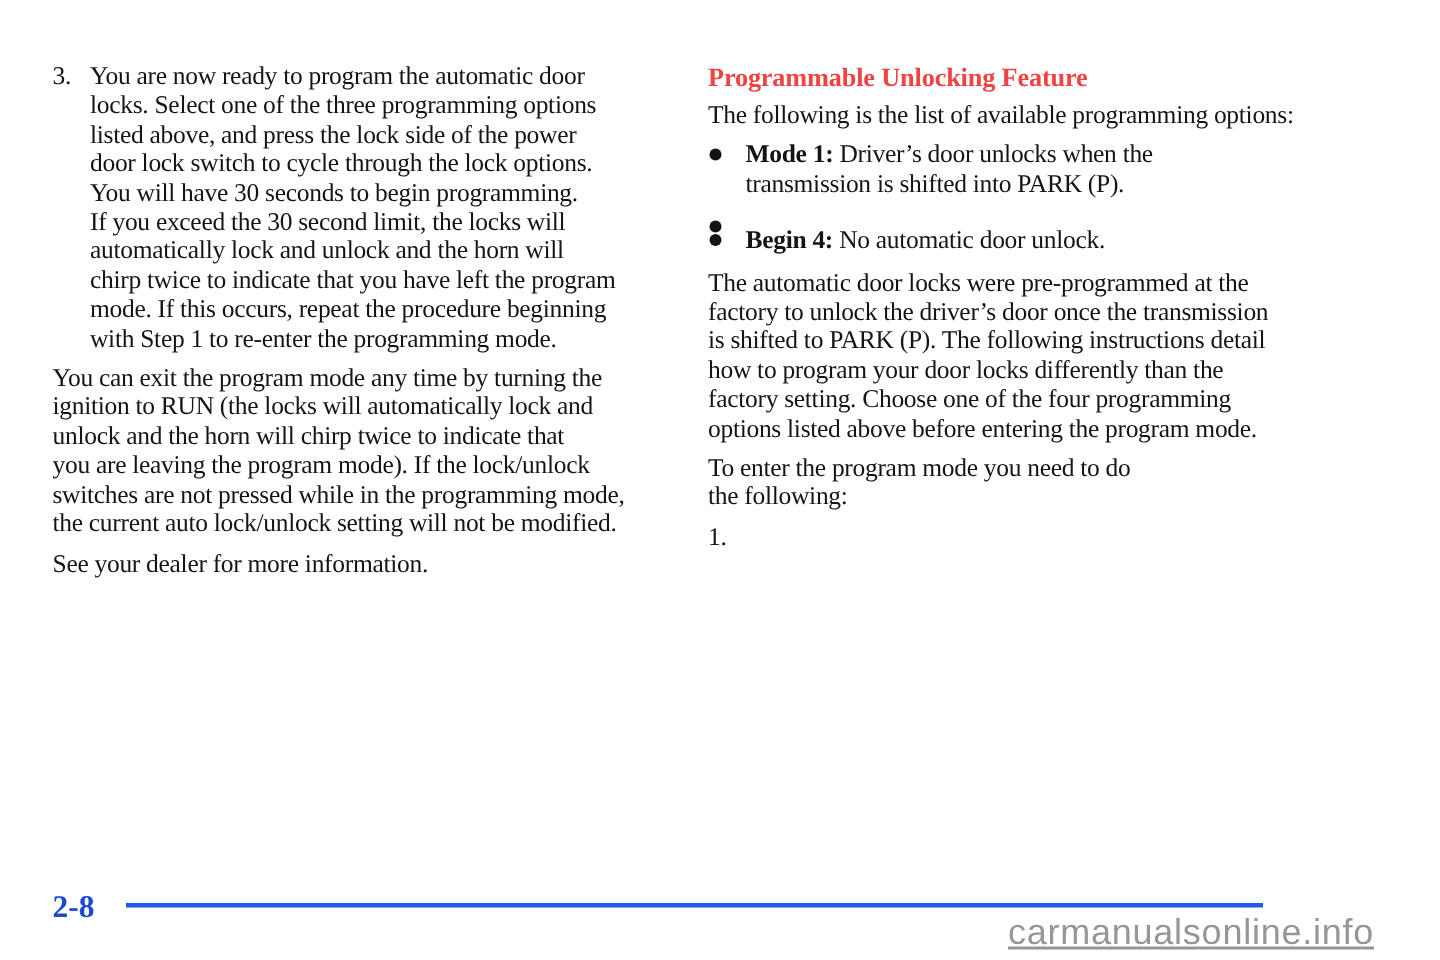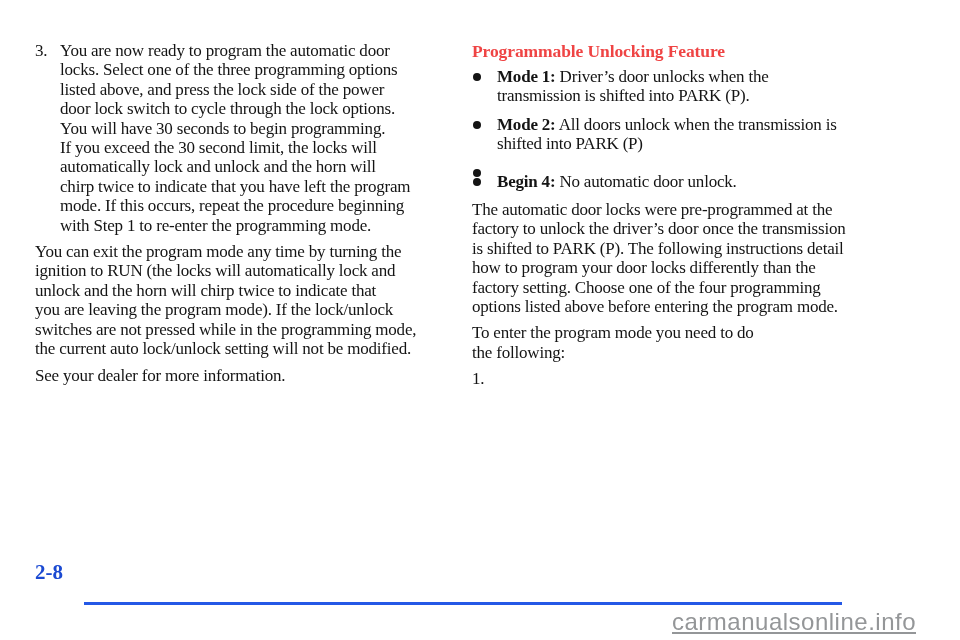--- a/index.html
+++ b/index.html
@@ -38,21 +38,21 @@
   .bullet-item .dot { flex:0 0 25px; position:relative; }
   .bullet-item .dot::after {
     content:""; position:absolute; left:1px; top:6px;
     width:8px; height:8px; border-radius:50%; background:#141414;
   }
   .bullet-item b { font-weight:bold;text-align:right; }
 
   .step { margin-top:1px; }
 
   .page-num {
-    position:absolute; left:35px; top:560px;
+    position:absolute; left:35px; top:592px;
     color:#1b4ad2; font-weight:bold; font-size:21px;
     letter-spacing:0;
   }
   .rule {
     position:absolute; left:84px; top:602px;
     width:758px; height:3px; background:#2458e6;
   }
   .watermark {
     position:absolute; right:44px; top:608px;
     font-family:"Liberation Sans", sans-serif;
@@ -82,31 +82,27 @@
 ignition to RUN (the locks will automatically lock and
 unlock and the horn will chirp twice to indicate that
 you are leaving the program mode). If the lock/unlock
 switches are not pressed while in the programming mode,
 the current auto lock/unlock setting will not be modified.</div>
     <div class="para pre">See your dealer for more information.</div>
   </div>
 
   <div class="col col-right">
     <div class="heading">Programmable Unlocking Feature</div>
+    <div class="para pre">The following is the list of available programming options:</div>
 
     <div class="bullet-list">
       <div class="bullet-item">
         <span class="dot"></span>
         <div class="pre"><b>Mode 1:</b><span> Driver’s door unlocks when the
 transmission is shifted into PARK (P).</span></div>
-      </div>
-      <div class="bullet-item">
-        <span class="dot"></span>
-        <div class="pre"><b>Mode 2:</b><span> All doors unlock when the transmission is
-shifted into PARK (P)</span></div>
       </div>
       <div class="bullet-item">
         <span class="dot"></span>
       </div>
       <div class="bullet-item">
         <span class="dot"></span>
         <div class="pre"><b>Begin 4:</b><span> No automatic door unlock.</span></div>
       </div>
     </div>
 

